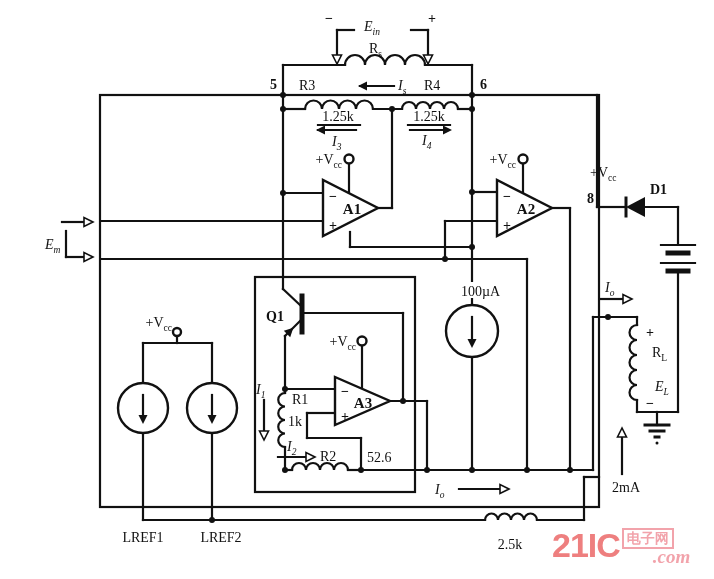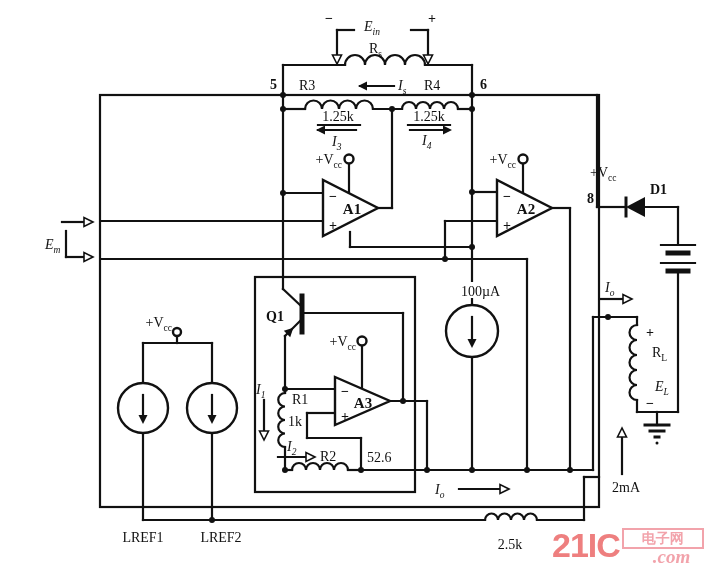--- a/index.html
+++ b/index.html
@@ -16,21 +16,21 @@
   svg text.it{font-style:italic;}
   svg text.bold{font-weight:bold;}
   svg tspan.sub{font-size:9.5px;}
   svg text.op{font-size:15px;font-weight:bold;}
   svg text.sign{font-size:14px;font-weight:bold;}
   #wm{position:absolute;left:552px;top:528px;display:flex;align-items:flex-start;
       font-family:"Liberation Sans",sans-serif;user-select:none;}
   #wm .brand{color:#ee7f7f;font-size:34px;font-weight:bold;line-height:34px;letter-spacing:-1px;}
   #wm .right{display:flex;flex-direction:column;align-items:flex-start;margin-left:2px;}
   #wm .cnbox{border:2.5px solid #f2a3ab;color:#f2a3ab;font-size:14px;font-weight:bold;
-             padding:0 18px;line-height:17px;}
+             padding:0 3px;line-height:17px;}
   #wm .com{color:#f2a3ab;font-size:19px;font-weight:bold;font-style:italic;
            font-family:"Liberation Serif",serif;margin-top:-3px;margin-left:31px;}
 </style>
 </head>
 <body>
 
 <div id="stage">
 <svg width="714" height="579" viewBox="0 0 714 579">
 
   <rect class="box" x="100" y="95" width="499" height="412"></rect>

